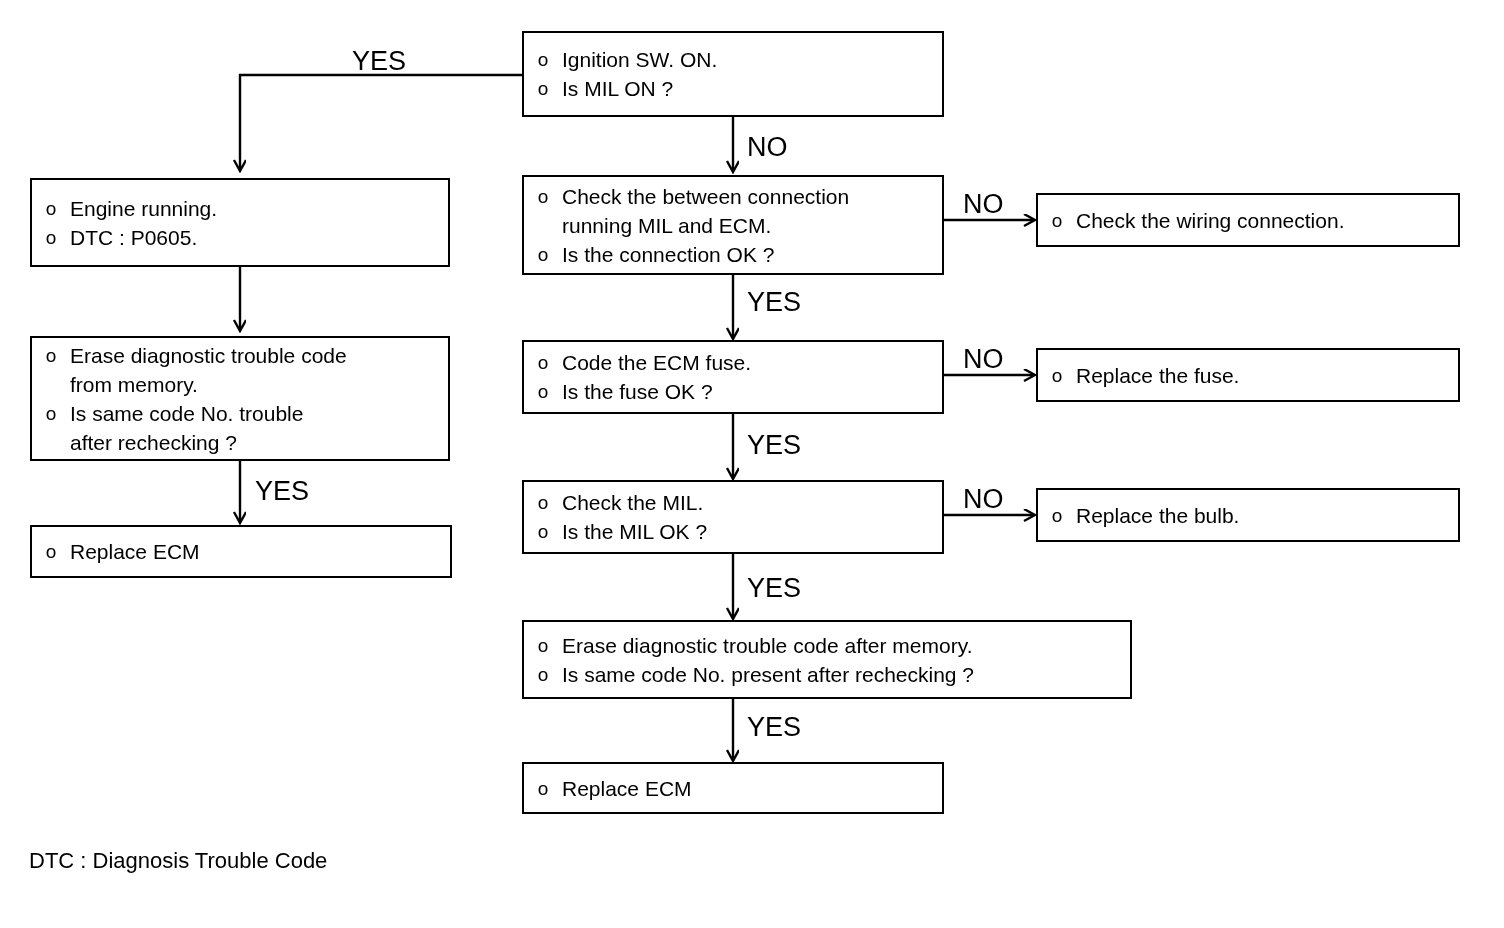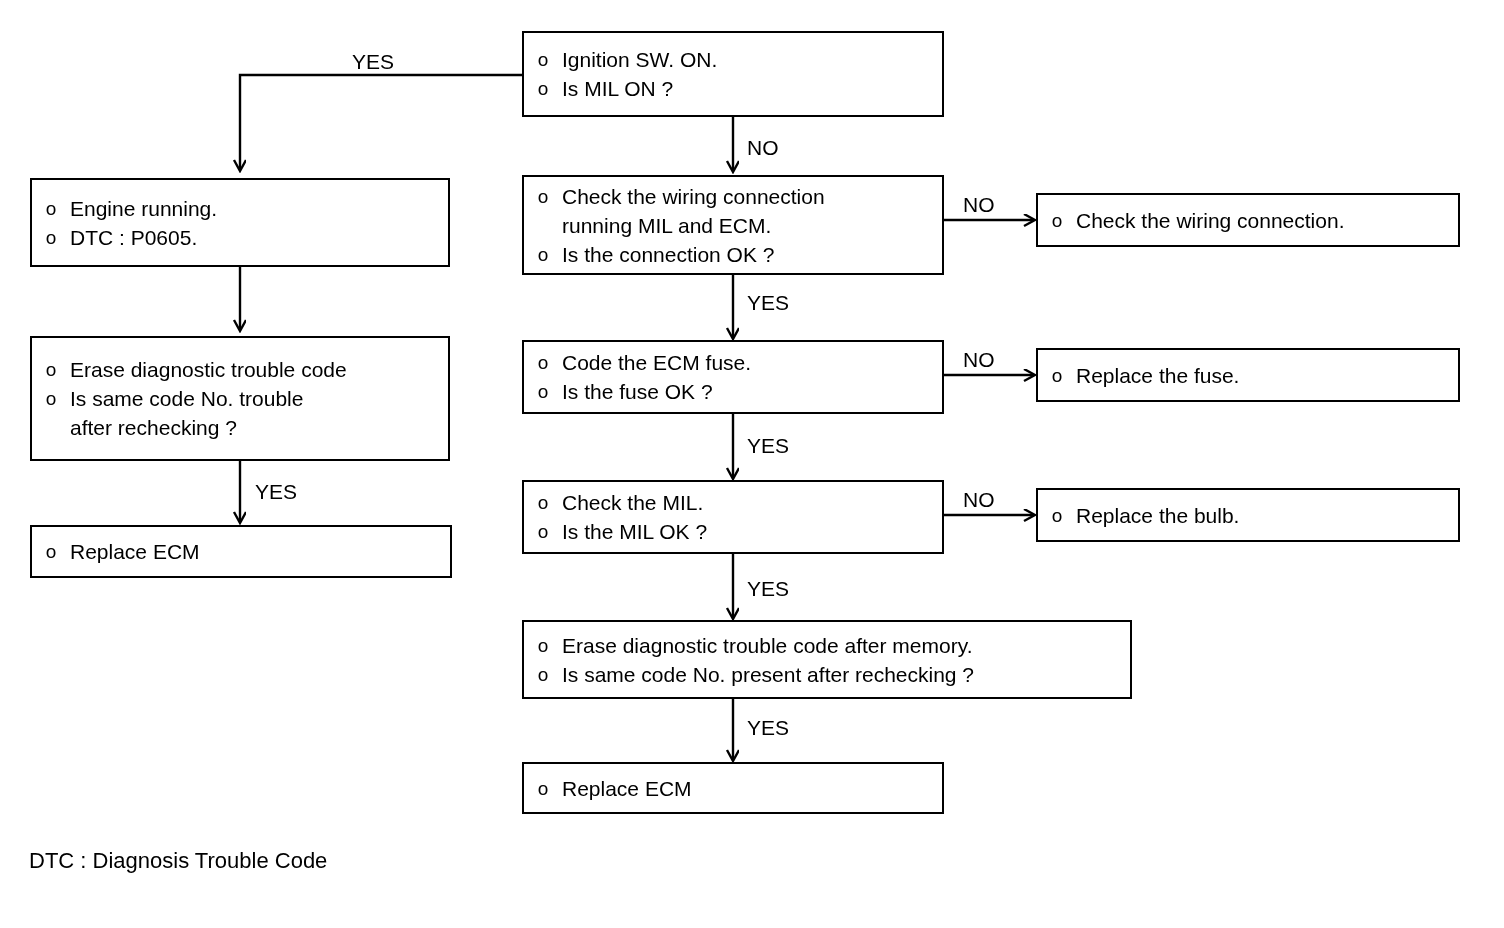--- a/index.html
+++ b/index.html
@@ -41,21 +41,21 @@
     text-align: center;
     flex: 0 0 38px;
     font-size: 19px;
   }
   .ltext {
     display: inline-block;
     text-align: center;
   }
   .edge-label {
     position: absolute;
-    font-size: 21px;
+    font-size: 27px;
     line-height: 21px;
     white-space: nowrap;
   }
   .legend {
     position: absolute;
     font-size: 22px;
     line-height: 31px;
     white-space: pre;
   }
   .figcap {
@@ -130,40 +130,44 @@
       <span class="ltext">DTC : P0605.</span>
     </div>
   </div>
 
   <div class="node" style="left:30px; top:336px; width:420px; height:125px;">
     <div class="line">
       <span class="bullet">o</span>
       <span class="ltext">Erase diagnostic trouble code</span>
     </div>
     <div class="line">
+      <span class="bullet"></span>
+      <span class="ltext">from memory.</span>
+    </div>
+    <div class="line">
       <span class="bullet">o</span>
       <span class="ltext">Is same code No. trouble</span>
     </div>
     <div class="line">
       <span class="bullet"></span>
       <span class="ltext">after rechecking ?</span>
     </div>
   </div>
 
   <div class="node" style="left:30px; top:525px; width:422px; height:53px;">
     <div class="line">
       <span class="bullet">o</span>
       <span class="ltext">Replace ECM</span>
     </div>
   </div>
 
   <div class="node" style="left:522px; top:175px; width:422px; height:100px;">
     <div class="line">
       <span class="bullet">o</span>
-      <span class="ltext">Check the wiring connection</span>
+      <span class="ltext">Check the between connection</span>
     </div>
     <div class="line">
       <span class="bullet"></span>
       <span class="ltext">running MIL and ECM.</span>
     </div>
     <div class="line">
       <span class="bullet">o</span>
       <span class="ltext">Is the connection OK ?</span>
     </div>
   </div>

